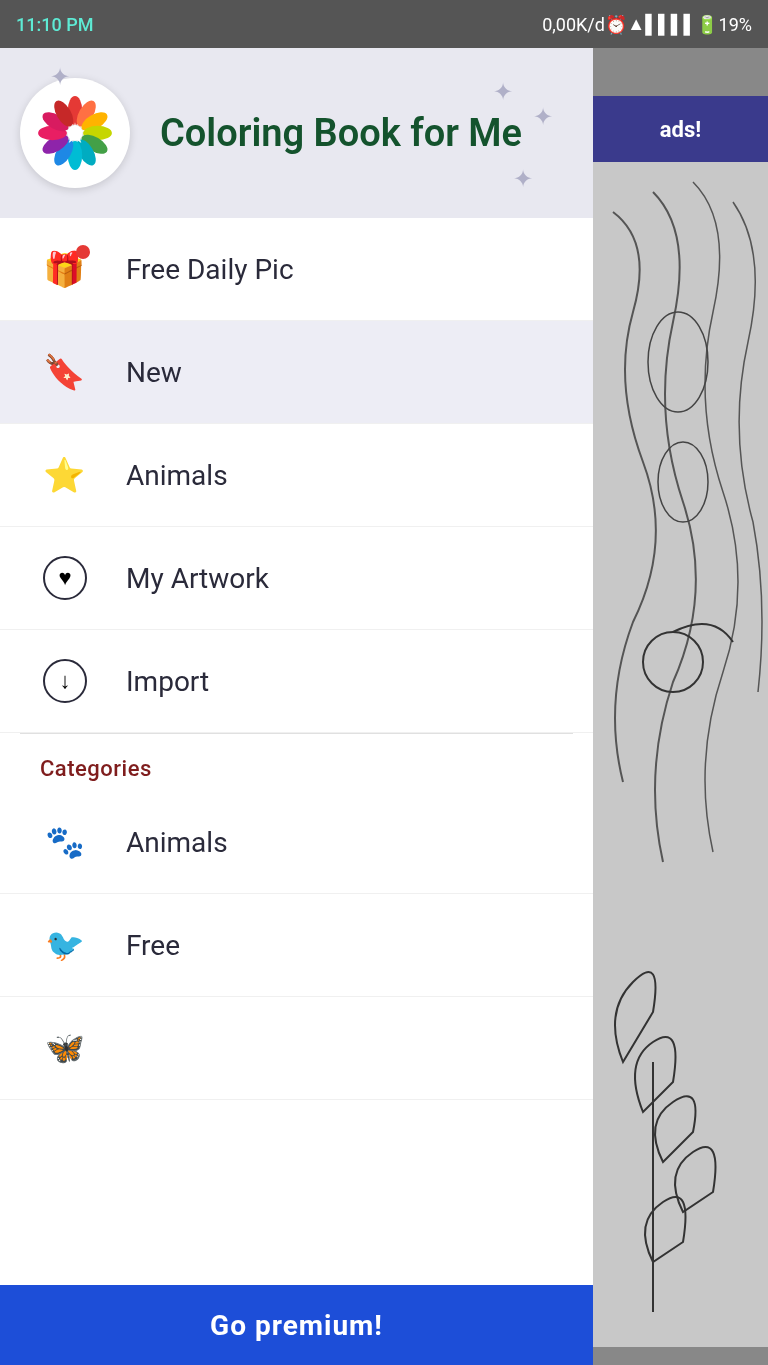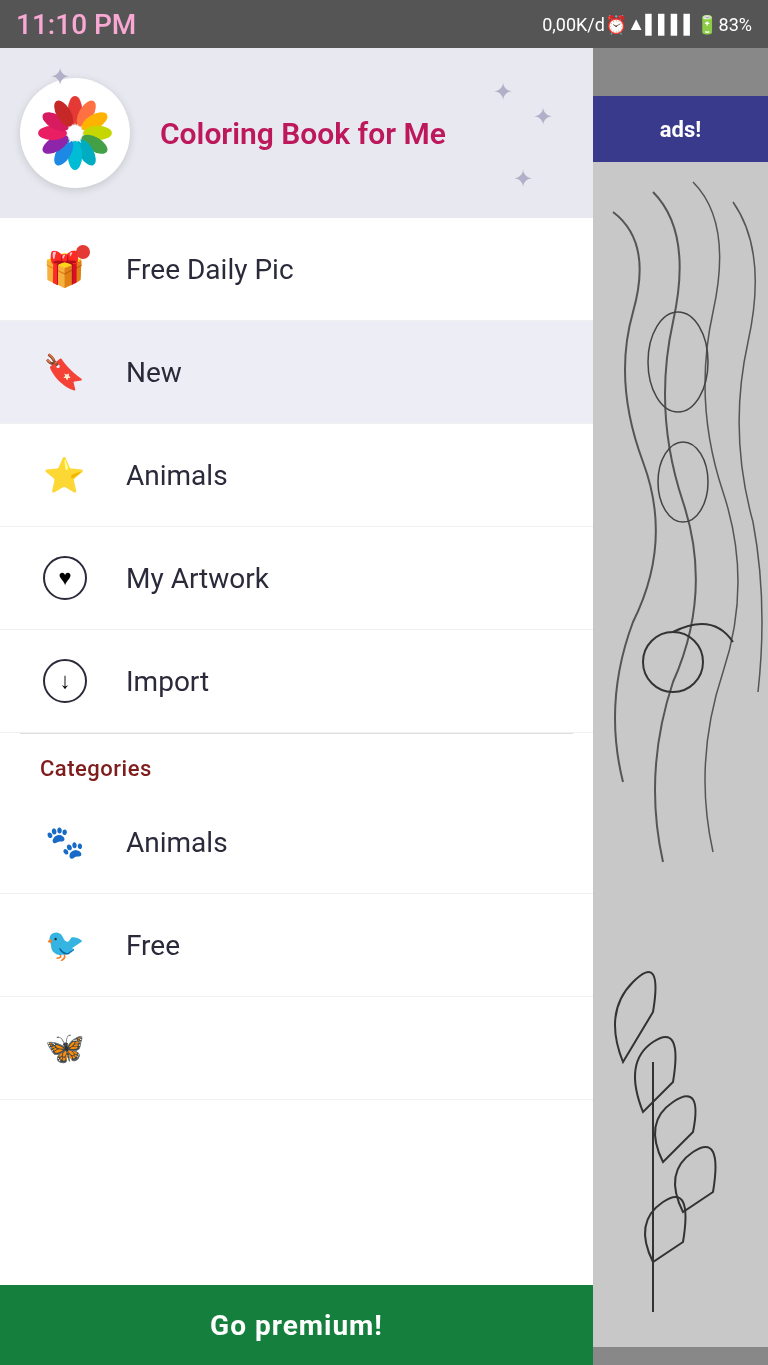--- a/index.html
+++ b/index.html
@@ -19,22 +19,22 @@
       background: #555;
       display: flex;
       align-items: center;
       justify-content: space-between;
       padding: 0 16px;
       position: absolute;
       top: 0; left: 0;
       z-index: 10;
     }
     .status-time {
-      color: #f9a8d4;
-      font-size: 28px;
+      color: #5eead4;
+      font-size: 18px;
       font-weight: 500;
     }
     .status-icons {
       display: flex;
       align-items: center;
       color: #fff;
       font-size: 18px;
     }
 
     
@@ -112,23 +112,23 @@
       align-items: center;
       justify-content: center;
       box-shadow: 0 2px 8px rgba(0,0,0,0.15);
       flex-shrink: 0;
     }
     .app-logo svg {
       width: 90px;
       height: 90px;
     }
     .app-title {
-      font-size: 30px;
+      font-size: 38px;
       font-weight: 600;
-      color: #be185d;
+      color: #14532d;
     }
     
     .sparkle {
       position: absolute;
       color: #b0b0c8;
       font-size: 24px;
     }
     .sparkle-1 { top: 30px; right: 80px; }
     .sparkle-2 { top: 55px; right: 40px; }
     .sparkle-3 { top: 15px; left: 50px; }
@@ -228,21 +228,21 @@
       padding: 22px 40px 10px;
       font-size: 22px;
       color: #7f1d1d;
       font-weight: 500;
       letter-spacing: 0.5px;
     }
 
     
     .premium-btn {
       height: 80px;
-      background: #15803d;
+      background: #1d4ed8;
       display: flex;
       align-items: center;
       justify-content: center;
       cursor: pointer;
       flex-shrink: 0;
     }
     .premium-btn span {
       color: #fff;
       font-size: 28px;
       font-weight: 700;
@@ -258,21 +258,21 @@
 <body>
 
 <div class="status-bar">
   <span class="status-time">11:10 PM</span>
   <div class="status-icons">
     <span>0,00K/d</span>
     <span>⏰</span>
     <span>▲</span>
     <span>▌▌▌▌</span>
     <span>🔋</span>
-    <span>83%</span>
+    <span>19%</span>
   </div>
 </div>
 
 <div class="bg-right">
 
   <div class="ad-banner">
     <span>ads!</span>
   </div>
 
   <div class="coloring-area">

